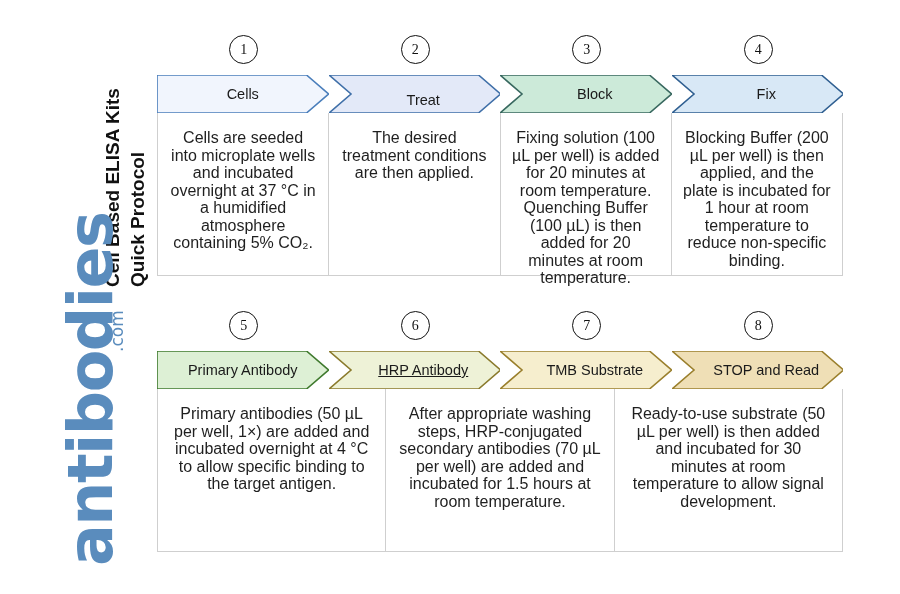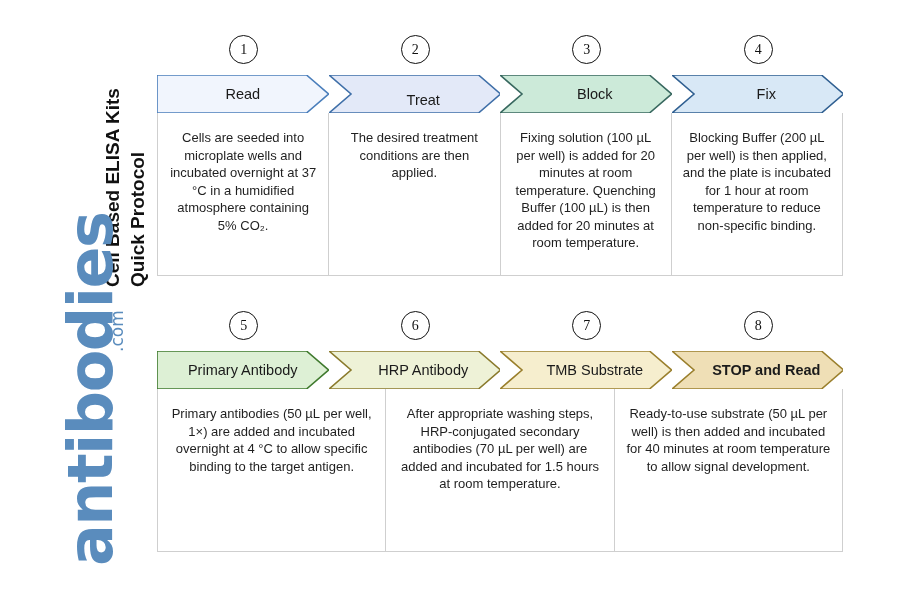--- a/index.html
+++ b/index.html
@@ -112,21 +112,21 @@
   .body-cell{
     flex:1 1 0;
     border-right:1px solid #cfcfcf;
     box-sizing:border-box;
     padding:16px 11px 10px 11px;
     display:flex;
     justify-content:center;
   }
   .body-cell:last-child{ border-right:none;justify-content:center; }
   .body-text{
-    font-size:13px;
+    font-size:16px;
     line-height:17.5px;
     text-align:center;
     color:#1f1f1f;
   }
 </style>
 </head>
 <body>
 
 <div id="vertical-title">
   <div class="vtitle vtitle-line1">Cell Based ELISA Kits</div>
@@ -143,21 +143,21 @@
       <div class="step-number" style="left: 72.25px;">1</div>
       <div class="step-number" style="left: 243.75px;">2</div>
       <div class="step-number" style="left: 415.25px;">3</div>
       <div class="step-number" style="left: 586.75px;">4</div>
     </div>
   <div class="chevrons">
       <div class="chev">
         <svg viewBox="0 0 171.5 38" preserveAspectRatio="none">
           <polygon points="0,0 149.5,0 171.5,19 149.5,38 0,38" fill="#f1f5fd" stroke="#4a7ebb" stroke-width="1.6" vector-effect="non-scaling-stroke"></polygon>
         </svg>
-        <span class="chev-label">Read</span>
+        <span class="chev-label">Cells</span>
       </div>
       <div class="chev">
         <svg viewBox="0 0 171.5 38" preserveAspectRatio="none">
           <polygon points="0,0 149.5,0 171.5,19 149.5,38 0,38 22,19" fill="#e3e9f8" stroke="#3f6fa8" stroke-width="1.6" vector-effect="non-scaling-stroke"></polygon>
         </svg>
         <span class="chev-label" style="padding-left: 28px; margin-top: 11px;">Treat</span>
       </div>
       <div class="chev">
         <svg viewBox="0 0 171.5 38" preserveAspectRatio="none">
           <polygon points="0,0 149.5,0 171.5,19 149.5,38 0,38 22,19" fill="#ccead9" stroke="#38685f" stroke-width="1.6" vector-effect="non-scaling-stroke"></polygon>
@@ -198,39 +198,39 @@
       <div class="chev">
         <svg viewBox="0 0 171.5 38" preserveAspectRatio="none">
           <polygon points="0,0 149.5,0 171.5,19 149.5,38 0,38" fill="#ddf0d5" stroke="#3f7a2e" stroke-width="1.6" vector-effect="non-scaling-stroke"></polygon>
         </svg>
         <span class="chev-label">Primary Antibody</span>
       </div>
       <div class="chev">
         <svg viewBox="0 0 171.5 38" preserveAspectRatio="none">
           <polygon points="0,0 149.5,0 171.5,19 149.5,38 0,38 22,19" fill="#eef2d7" stroke="#8a7a2c" stroke-width="1.6" vector-effect="non-scaling-stroke"></polygon>
         </svg>
-        <span class="chev-label" style="padding-left: 28px;">HRP Antibody</span>
+        <span class="chev-label" style="padding-left: 28px; text-decoration: underline;">HRP Antibody</span>
       </div>
       <div class="chev">
         <svg viewBox="0 0 171.5 38" preserveAspectRatio="none">
           <polygon points="0,0 149.5,0 171.5,19 149.5,38 0,38 22,19" fill="#f6eece" stroke="#9a7f2c" stroke-width="1.6" vector-effect="non-scaling-stroke"></polygon>
         </svg>
         <span class="chev-label" style="padding-left: 28px; text-align: right;">TMB Substrate</span>
       </div>
       <div class="chev">
         <svg viewBox="0 0 171.5 38" preserveAspectRatio="none">
           <polygon points="0,0 149.5,0 171.5,19 149.5,38 0,38 22,19" fill="#efdfb6" stroke="#9a7f2c" stroke-width="1.6" vector-effect="non-scaling-stroke"></polygon>
         </svg>
-        <span class="chev-label" style="padding-left: 28px; font-weight: bold;">STOP and Read</span>
+        <span class="chev-label" style="padding-left: 28px;">STOP and Read</span>
       </div>
     </div>
   <div class="bodies">
       <div class="body-cell">
         <div class="body-text">Primary antibodies (50 µL per well, 1×) are added and incubated overnight at 4 °C to allow specific binding to the target antigen.</div>
       </div>
       <div class="body-cell">
         <div class="body-text">After appropriate washing steps, HRP-conjugated secondary antibodies (70 µL per well) are added and incubated for 1.5 hours at room temperature.</div>
       </div>
       <div class="body-cell">
-        <div class="body-text">Ready-to-use substrate (50 µL per well) is then added and incubated for 40 minutes at room temperature to allow signal development.</div>
+        <div class="body-text">Ready-to-use substrate (50 µL per well) is then added and incubated for 30 minutes at room temperature to allow signal development.</div>
       </div>
     </div>
 </div>
 
 </body></html>

